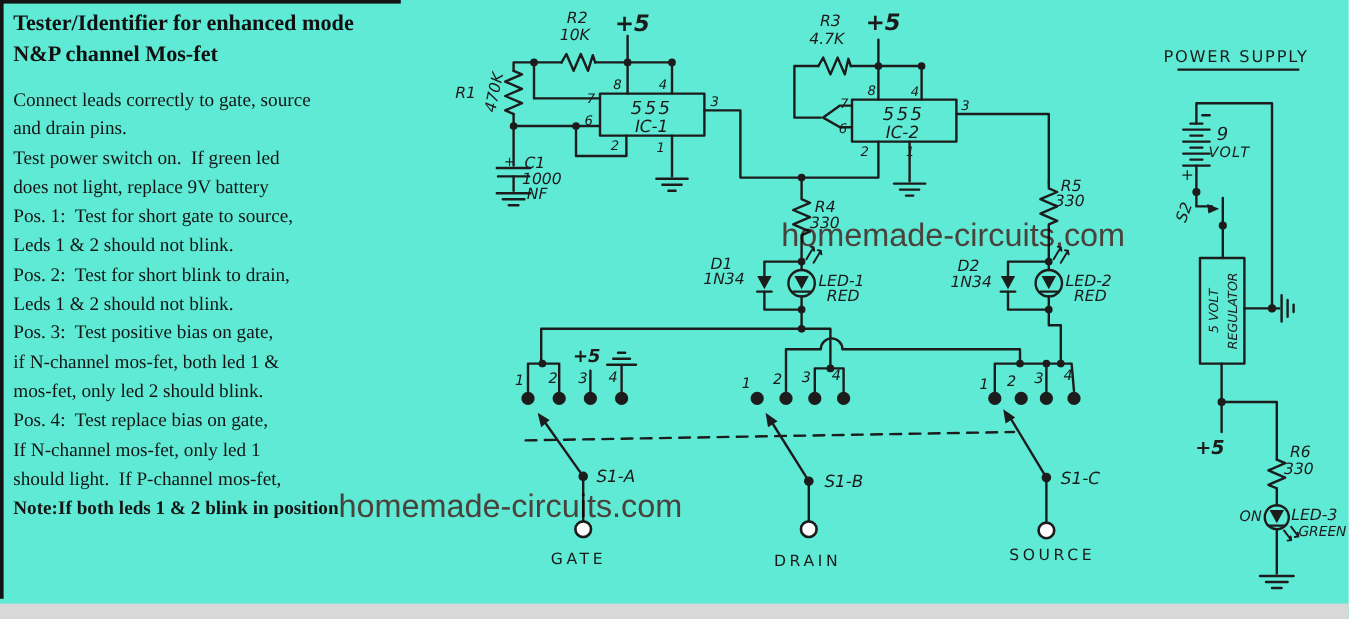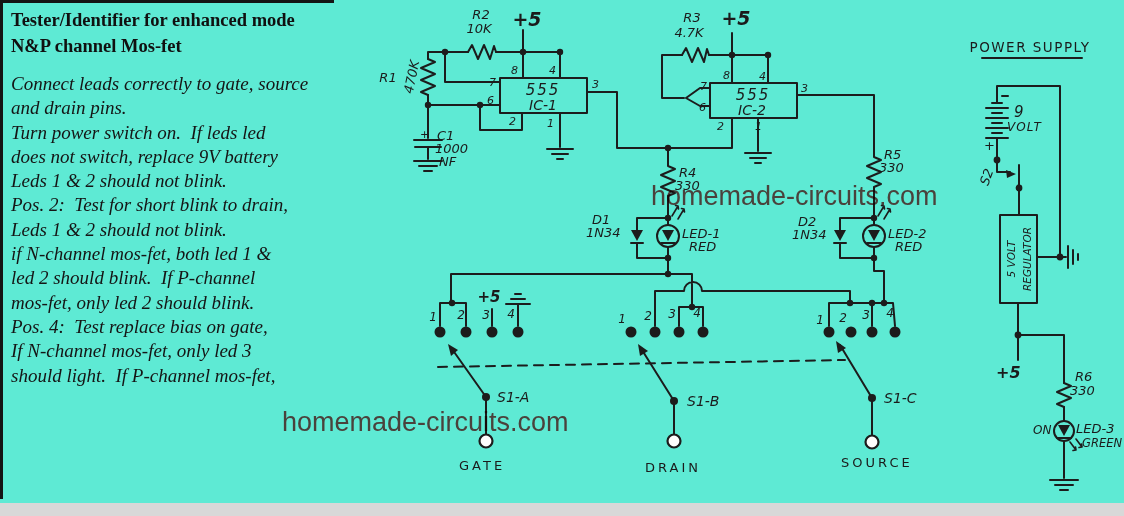--- a/index.html
+++ b/index.html
@@ -2,21 +2,21 @@
 <html><head>
 <meta charset="utf-8">
 <style>
   html,body{margin:0;padding:0;background:#fff;}
   .stage{position:relative;width:1124px;height:516px;background:#5eead4;overflow:hidden;
          font-family:"Liberation Serif",serif;}
   .instr{position:absolute;left:0;top:0;width:334px;height:499px;
          border-top:3px solid #141414;border-left:3px solid #141414;padding:4px 0 0 8px;box-sizing:border-box;}
   .title-line{font-weight:bold;font-size:18.5px;line-height:26px;color:#101010;white-space:pre-wrap;}
   .instr-body{margin-top:13px;}
-  .ln{font-size:19px;line-height:24.3px;color:#151515;white-space:pre-wrap;font-style:italic;}
+  .ln{font-size:16px;line-height:24.3px;color:#151515;white-space:pre-wrap;}
   .ln.note{font-weight:bold;}
   svg text{font-family:"DejaVu Sans",sans-serif;fill:#1b1b1b;}
   .hw{font-style:italic;font-size:13px;}
   .pin{font-style:italic;font-size:11px;}
   .dig{font-style:italic;font-size:12px;}
   .big5{font-style:italic;font-weight:bold;font-size:19px;}
   .chip{font-style:italic;font-size:15px;letter-spacing:2px;}
   .chipname{font-style:italic;font-size:14px;}
   .swname{font-style:italic;font-size:14px;}
   .term{font-size:13px;letter-spacing:3px;font-weight:500;}
@@ -34,31 +34,33 @@
 <div class="stage">
 
   <div class="instr">
     <div>
       <div class="title-line">Tester/Identifier for enhanced mode</div>
       <div class="title-line">N&amp;P channel Mos-fet</div>
     </div>
     <div class="instr-body">
       <div class="ln">Connect leads correctly to gate, source</div>
       <div class="ln">and drain pins.</div>
-      <div class="ln">Turn power switch on.  If leds led</div>
-      <div class="ln">does not switch, replace 9V battery</div>
+      <div class="ln">Test power switch on.  If green led</div>
+      <div class="ln">does not light, replace 9V battery</div>
+      <div class="ln">Pos. 1:  Test for short gate to source,</div>
       <div class="ln">Leds 1 &amp; 2 should not blink.</div>
       <div class="ln">Pos. 2:  Test for short blink to drain,</div>
       <div class="ln">Leds 1 &amp; 2 should not blink.</div>
+      <div class="ln">Pos. 3:  Test positive bias on gate,</div>
       <div class="ln">if N-channel mos-fet, both led 1 &amp;</div>
-      <div class="ln">led 2 should blink.  If P-channel</div>
       <div class="ln">mos-fet, only led 2 should blink.</div>
       <div class="ln">Pos. 4:  Test replace bias on gate,</div>
-      <div class="ln">If N-channel mos-fet, only led 3</div>
+      <div class="ln">If N-channel mos-fet, only led 1</div>
       <div class="ln">should light.  If P-channel mos-fet,</div>
+      <div class="ln note">Note:If both leds 1 &amp; 2 blink in position</div>
     </div>
   </div>
 
   <svg width="1124" height="516" viewBox="0 0 1124 516" style="position:absolute;left:0;top:0;">
 
     <g stroke="#1c1c1c" stroke-width="2" fill="none" stroke-linecap="round" stroke-linejoin="round">
 
       <g>
         <path d="M428,52 H468 M496,52 H560 M523,30 V78 M560,52 V78 M445,52 V82 H500 M428,105 H500 M480,105 V130 H522 V113 M560,113 V147 M428,52 V59 M428,95 V138 M428,147 V159 M587,92 H617 V148 H732 V118"></path>
         <path d="M428,59 L435,62 L421,68 L435,74 L421,80 L435,86 L421,92 L428,95"></path>

